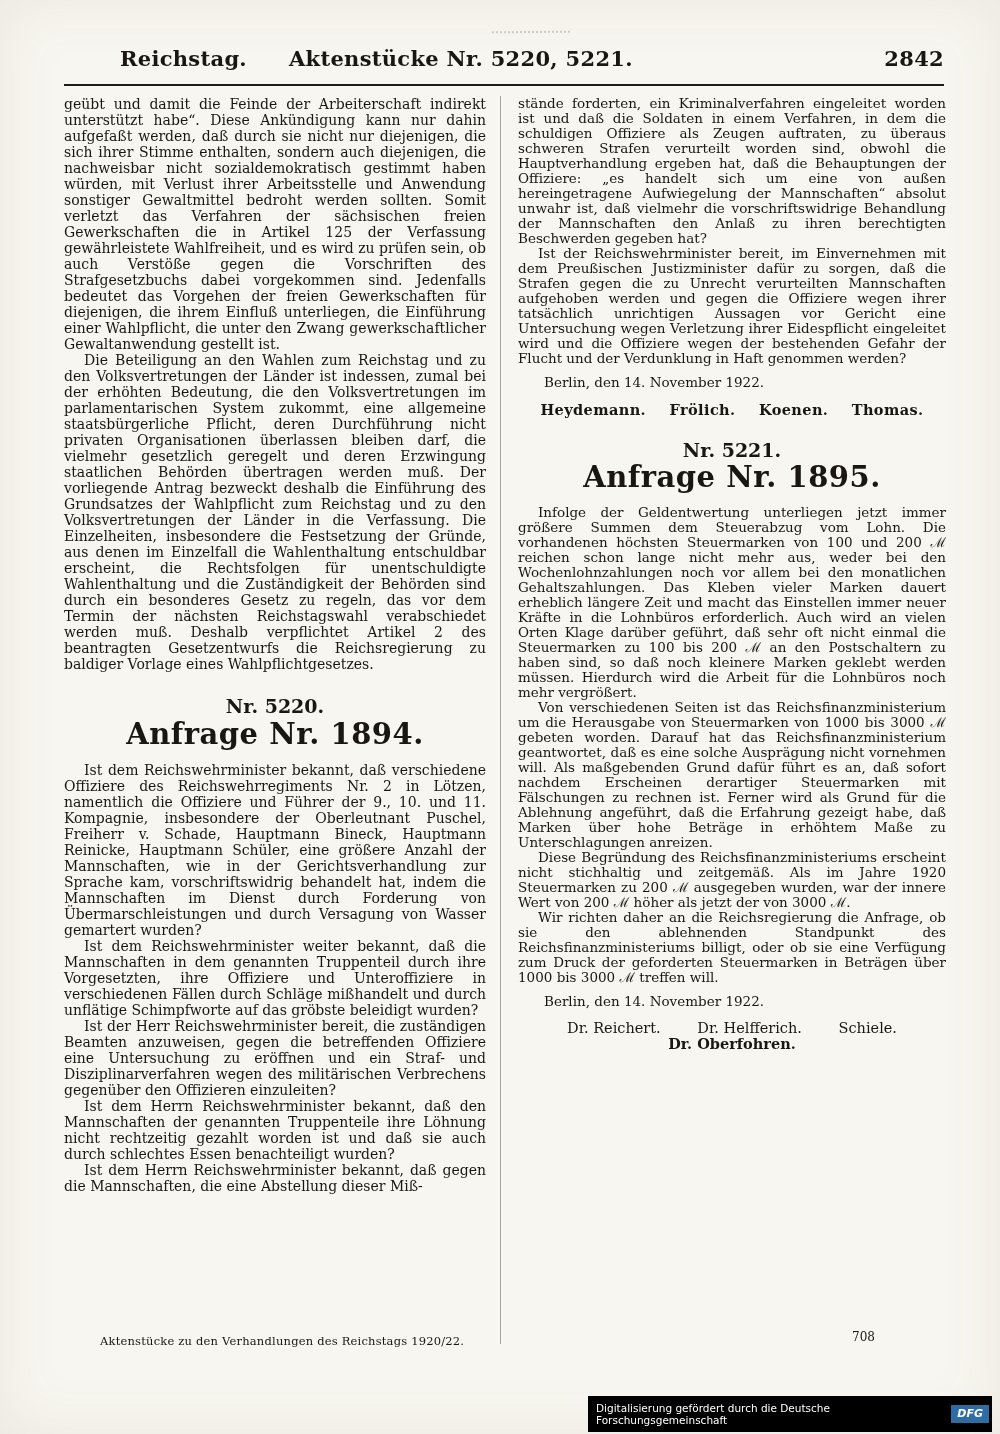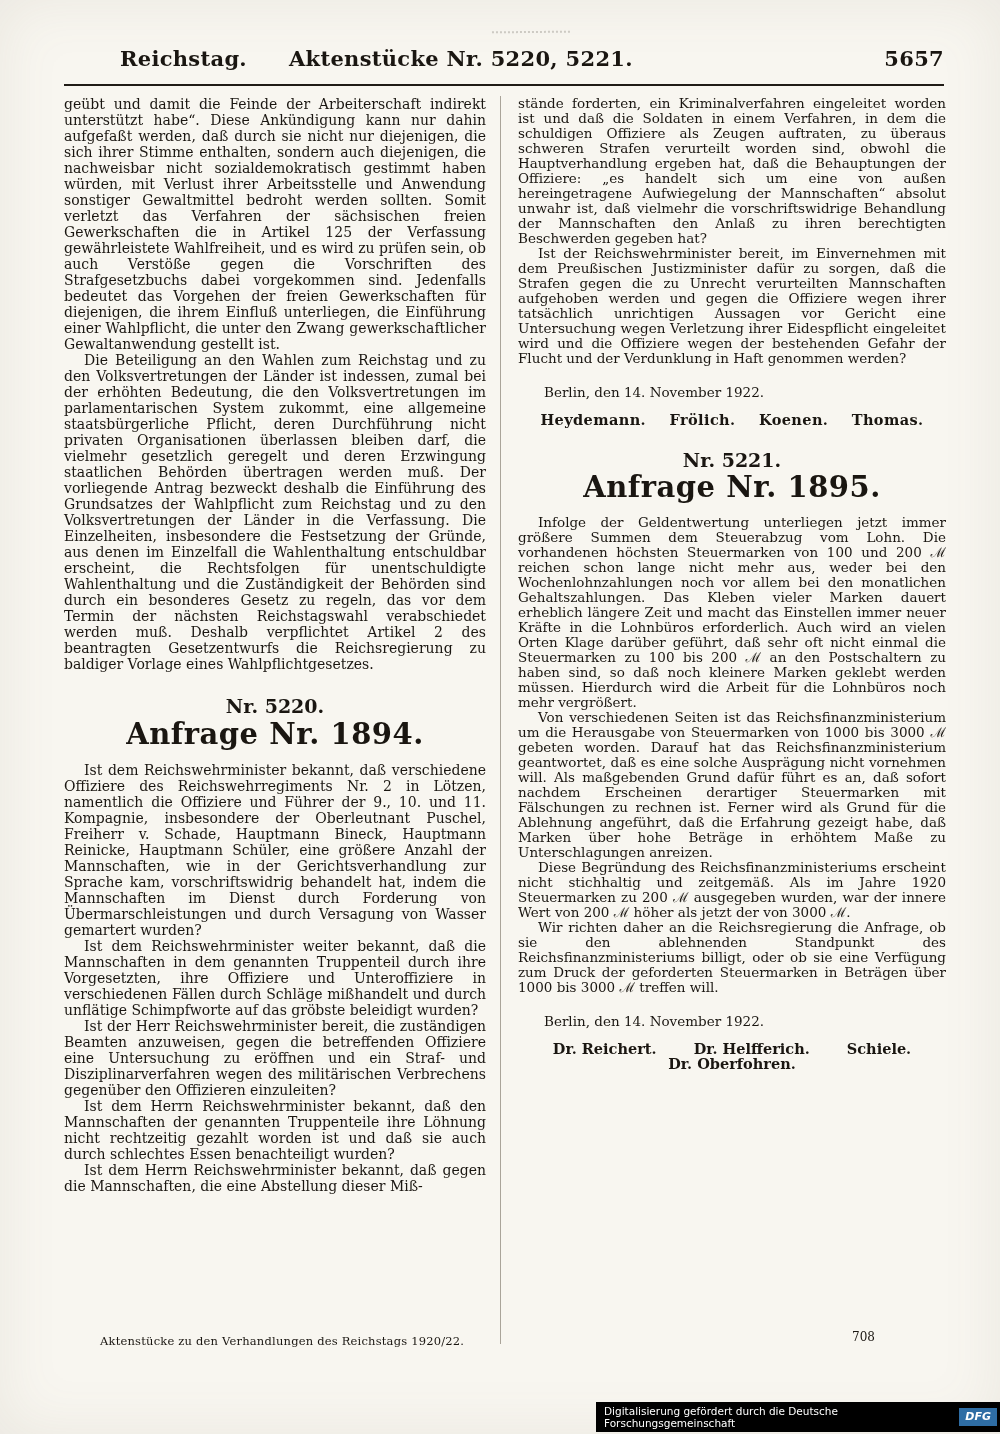--- a/index.html
+++ b/index.html
@@ -37,58 +37,58 @@
   .col-right { left:518px; width:428px; font-size:13.5px; line-height:15px; }
   .col-divider {
     position:absolute; top:96px; left:500px; width:1px; height:1248px;
     background:#aaa499;
   }
   p.para { margin:0; text-indent:20px; text-align:justify; }
   p.para.cont { text-indent:0; }
   .section-head { text-align:center; margin-top:26px; margin-bottom:20px; }
   .sec-num { font-weight:bold; font-size:19px; margin-bottom:12px; }
   .sec-title { font-weight:bold; font-size:29px; letter-spacing:0.5px; }
-  .dateline { margin:19px 0 0 0; text-indent:26px; }
+  .dateline { margin:9px 0 0 0; text-indent:26px; }
   .sig-row {
     margin:12px 0 26px 0; text-align:center;
     font-weight:bold; font-size:14.5px; word-spacing:18px; letter-spacing:0.4px;
   }
-  .sig-block { text-align:center; margin-top:12px; font-weight:bold; font-size:14.5px; }
+  .sig-block { text-align:center; margin-top:12px; font-weight:normal; font-size:14.5px; }
   .sig-block .sig-name { margin:0 16px; }
   .sig-line2 { text-align:center; font-weight:bold; font-size:14.5px; }
   .closing { margin-top:6px; text-indent:26px; }
   .footnote {
     position:absolute; left:100px; top:1334px;
     font-size:11.5px; letter-spacing:0.2px;
   }
   .print-mark { position:absolute; left:852px; top:1330px; font-size:12px; }
   
   .credit-bar {
-    position:absolute; right:0; bottom:2px; width:404px; height:30px;
+    position:absolute; right:8px; bottom:2px; width:404px; height:36px;
     background:#000;
     display:flex; align-items:center; justify-content:flex-end; gap:6px;
     padding:0 3px 0 8px; box-sizing:border-box;
     font-family:"DejaVu Sans", sans-serif; font-size:10.5px; color:#ffffff;
   }
   .dfg-logo {
     background:#2e6da4; color:#ffffff; font-weight:bold; font-style:italic;
     padding:2px 6px; font-size:11px; line-height:14px;margin-left:32px;
   }
 </style>
 </head>
 <body>
 
 <div class="page">
 
   <div class="smudge"></div>
 
   <div class="header">
     <span class="journal">Reichstag.</span>
     <span class="issue">Aktenstücke Nr. 5220, 5221.</span>
-    <span class="pageno">5657</span>
+    <span class="pageno">2842</span>
   </div>
   <div class="header-rule"></div>
   <div class="col-divider"></div>
 
   <div class="col col-left">
     <p class="para cont">geübt und damit die Feinde der Arbeiterschaft indirekt unterstützt habe“. Diese Ankündigung kann nur dahin aufgefaßt werden, daß durch sie nicht nur diejenigen, die sich ihrer Stimme enthalten, sondern auch diejenigen, die nachweisbar nicht sozialdemokratisch gestimmt haben würden, mit Verlust ihrer Arbeitsstelle und Anwendung sonstiger Gewaltmittel bedroht werden sollten. Somit verletzt das Verfahren der sächsischen freien Gewerkschaften die in Artikel 125 der Verfassung gewährleistete Wahlfreiheit, und es wird zu prüfen sein, ob auch Verstöße gegen die Vorschriften des Strafgesetzbuchs dabei vorgekommen sind. Jedenfalls bedeutet das Vorgehen der freien Gewerkschaften für diejenigen, die ihrem Einfluß unterliegen, die Einführung einer Wahlpflicht, die unter den Zwang gewerkschaftlicher Gewaltanwendung gestellt ist.</p>
     <p class="para">Die Beteiligung an den Wahlen zum Reichstag und zu den Volksvertretungen der Länder ist indessen, zumal bei der erhöhten Bedeutung, die den Volksvertretungen im parlamentarischen System zukommt, eine allgemeine staatsbürgerliche Pflicht, deren Durchführung nicht privaten Organisationen überlassen bleiben darf, die vielmehr gesetzlich geregelt und deren Erzwingung staatlichen Behörden übertragen werden muß. Der vorliegende Antrag bezweckt deshalb die Einführung des Grundsatzes der Wahlpflicht zum Reichstag und zu den Volksvertretungen der Länder in die Verfassung. Die Einzelheiten, insbesondere die Festsetzung der Gründe, aus denen im Einzelfall die Wahlenthaltung entschuldbar erscheint, die Rechtsfolgen für unentschuldigte Wahlenthaltung und die Zuständigkeit der Behörden sind durch ein besonderes Gesetz zu regeln, das vor dem Termin der nächsten Reichstagswahl verabschiedet werden muß. Deshalb verpflichtet Artikel 2 des beantragten Gesetzentwurfs die Reichsregierung zu baldiger Vorlage eines Wahlpflichtgesetzes.</p>
 
     <div class="section-head">
       <div class="sec-num">Nr. 5220.</div>

